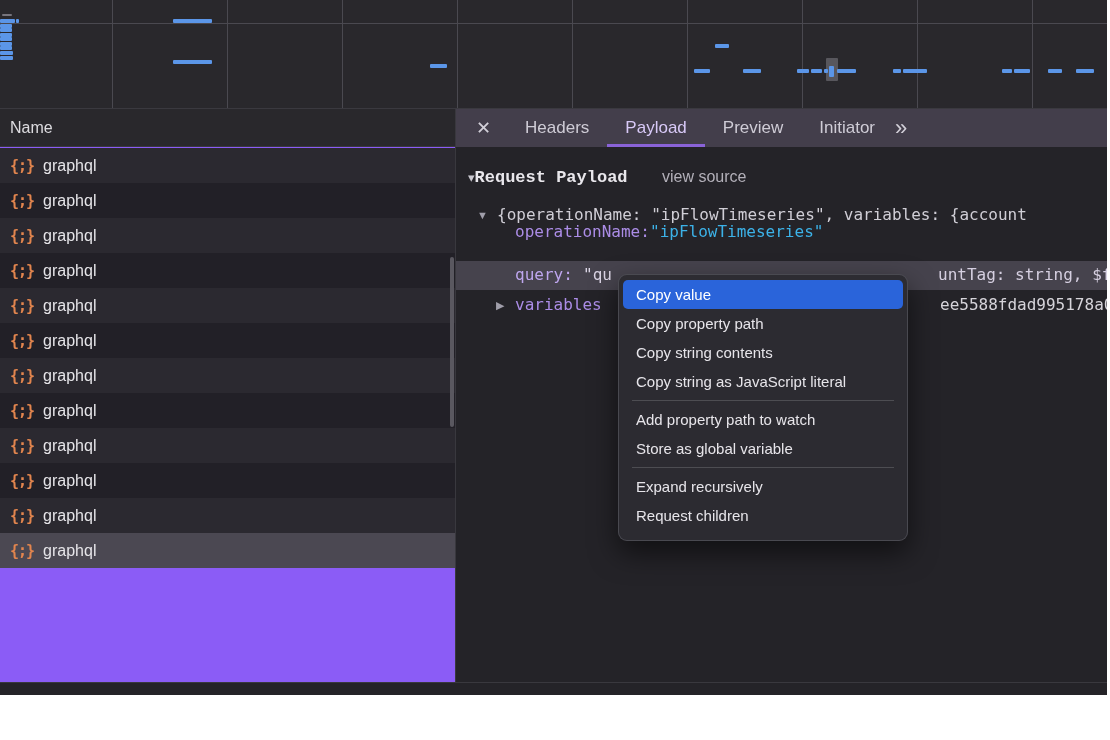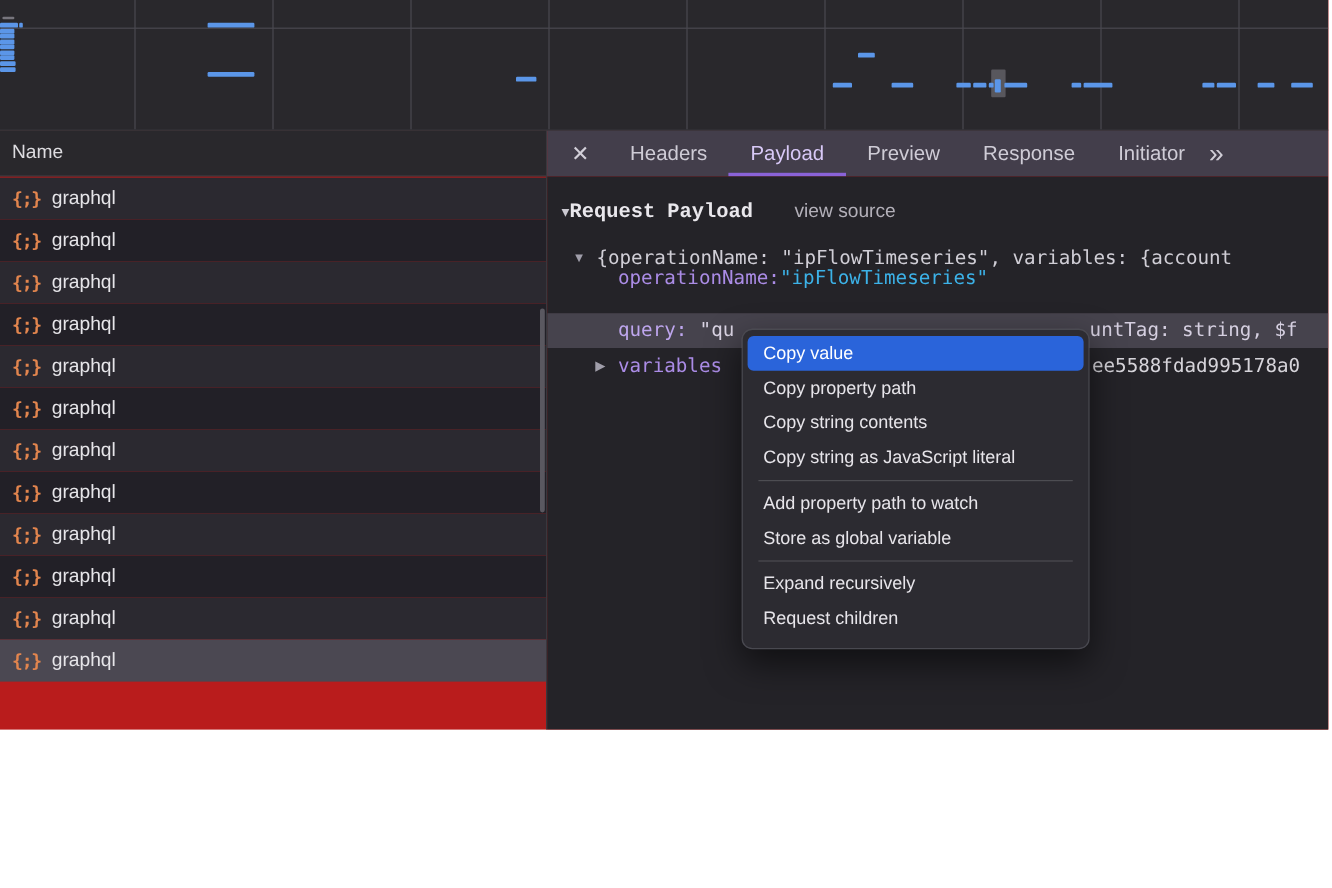--- a/index.html
+++ b/index.html
@@ -1,17 +1,17 @@
 <!DOCTYPE html>
 <html><head>
 <meta charset="utf-8">
 <style>
   html,body{margin:0;padding:0;background:#ffffff;}
   body{font-family:"Liberation Sans",sans-serif;width:1110px;height:740px;position:relative;}
-  .app{position:absolute;left:0;top:0;width:1107px;height:608px;background:#b91c1c;overflow:hidden;}
+  .app{position:absolute;left:0;top:0;width:1107px;height:695px;background:#8b5cf6;overflow:hidden;}
 
   
   .overview{position:absolute;left:0;top:0;width:1107px;height:108px;background:#29282c;border-bottom:1px solid #3a393f;overflow:hidden;}
   .ov-grid{position:absolute;top:0;width:1px;height:108px;background:#4a4950;}
   .ov-hline{position:absolute;left:0;width:1107px;height:1px;background:#4a4950;}
   .ov-bar{position:absolute;background:#5b96e8;border-radius:1px;}
   .ov-bar.gray{background:#77757d;}
   .ov-marker{position:absolute;background:rgba(160,158,168,0.40);border-radius:1px;}
 
   
@@ -44,21 +44,21 @@
   .tree-row{position:absolute;left:0;width:651px;height:28px;line-height:28px;font-family:"DejaVu Sans Mono",monospace;font-size:16px;white-space:nowrap;overflow:hidden;}
   .tree-row.selected{background:#46434d;height:29px;}
   .tri{position:absolute;color:#a09eaa;font-size:11px;font-family:"Liberation Sans",sans-serif;}
   .t-preview{position:absolute;left:41px;color:#d0ced6;}
   .t-key{position:absolute;left:59px;color:#ab8ce6;}
   .t-val{position:absolute;left:59px;color:#3cb2e8;}
   .t-val.pad14{padding-left:135px;}
   .t-val.pad7{padding-left:68px;}
   .sel .t-key{color:#bea6ee;}
   .sel .t-val{color:#dad4e4;}
-  .t-frag{position:absolute;color:#d6d4da;}
+  .t-frag{position:absolute;color:#d6d4da;margin-left:30px;}
   .sel .t-frag{color:#d5cfe0;}
 
   
   .footer{position:absolute;left:0;top:682px;width:1107px;height:48px;background:#242328;border-top:1px solid #39383e;box-sizing:border-box;}
   .bottom-bar{position:absolute;left:0;top:730px;width:1107px;height:8px;background:#141317;}
 
   
   .context-menu{position:absolute;left:618px;top:274px;width:290px;background:rgba(45,44,50,0.98);border:1px solid rgba(130,128,140,0.35);border-radius:9px;box-shadow:0 12px 28px rgba(0,0,0,0.55);padding:5px 0 10px 0;box-sizing:border-box;z-index:50;}
   .menu-item{height:29px;line-height:29px;margin:0 4px;padding-left:13px;border-radius:5px;font-size:15px;color:#e7e5ea;white-space:nowrap;}
   .menu-item.highlighted{background:#2a64da;color:#ffffff;}
@@ -168,21 +168,20 @@
   <div class="scroll-thumb"></div>
 
   <div class="divider-v"></div>
 
   <div class="tabbar">
     <span class="close-x">✕</span>
     <div style="display:flex;">
         <div class="tab">Headers</div>
         <div class="tab active">Payload</div>
         <div class="tab">Preview</div>
-        <div class="tab">Response</div>
         <div class="tab">Initiator</div>
       </div>
     <span class="more-tabs">»</span>
   </div>
 
   <div class="content">
     <div class="section-row">
       <span class="section-tri">▾</span><span class="section-title">Request Payload</span>
     </div>
     <a class="view-source">view source</a>

